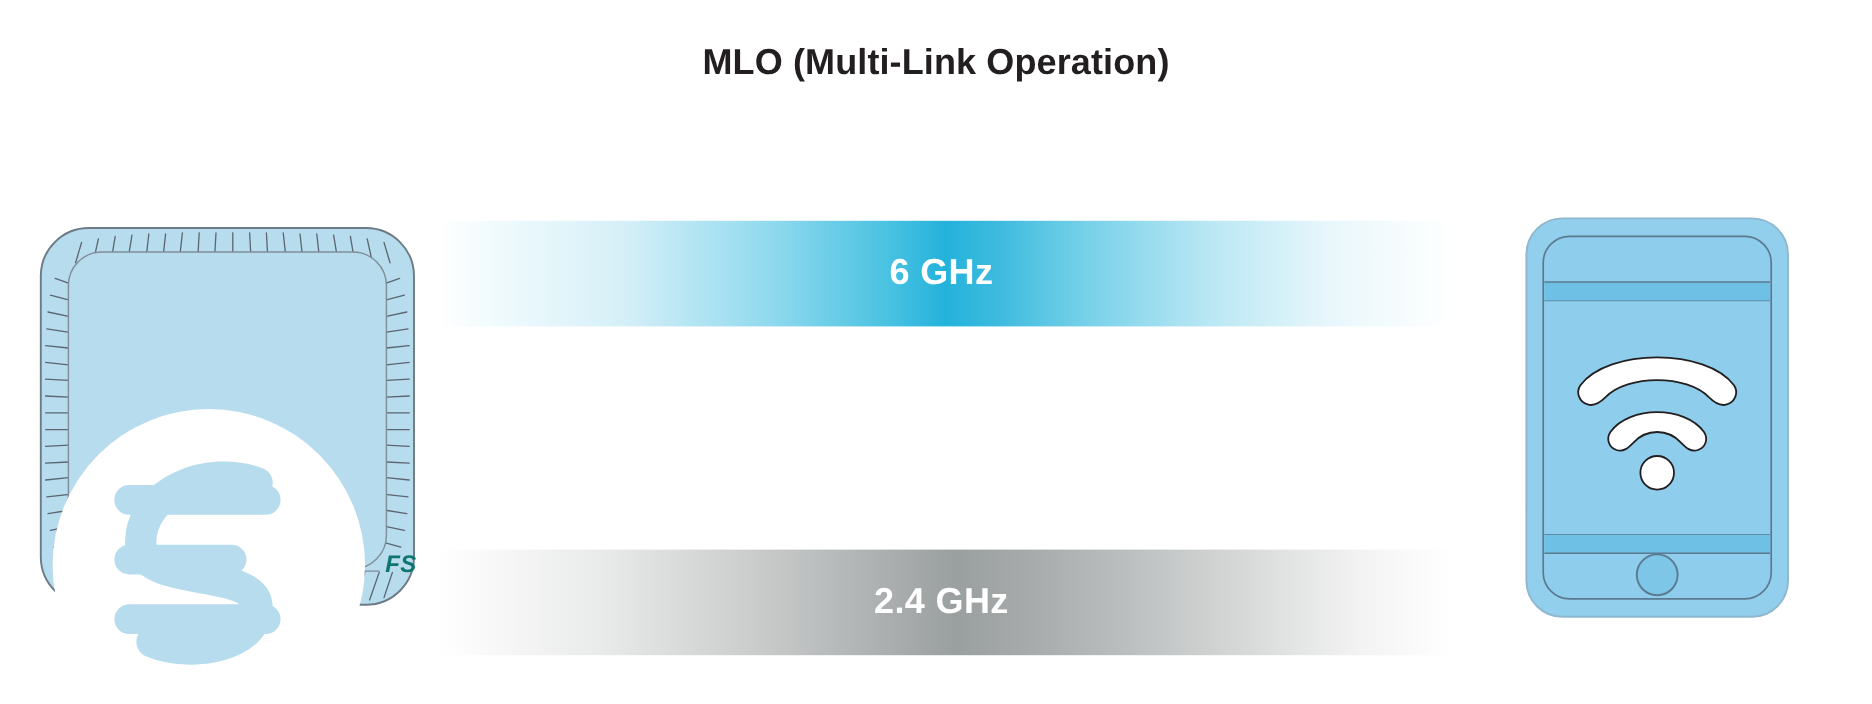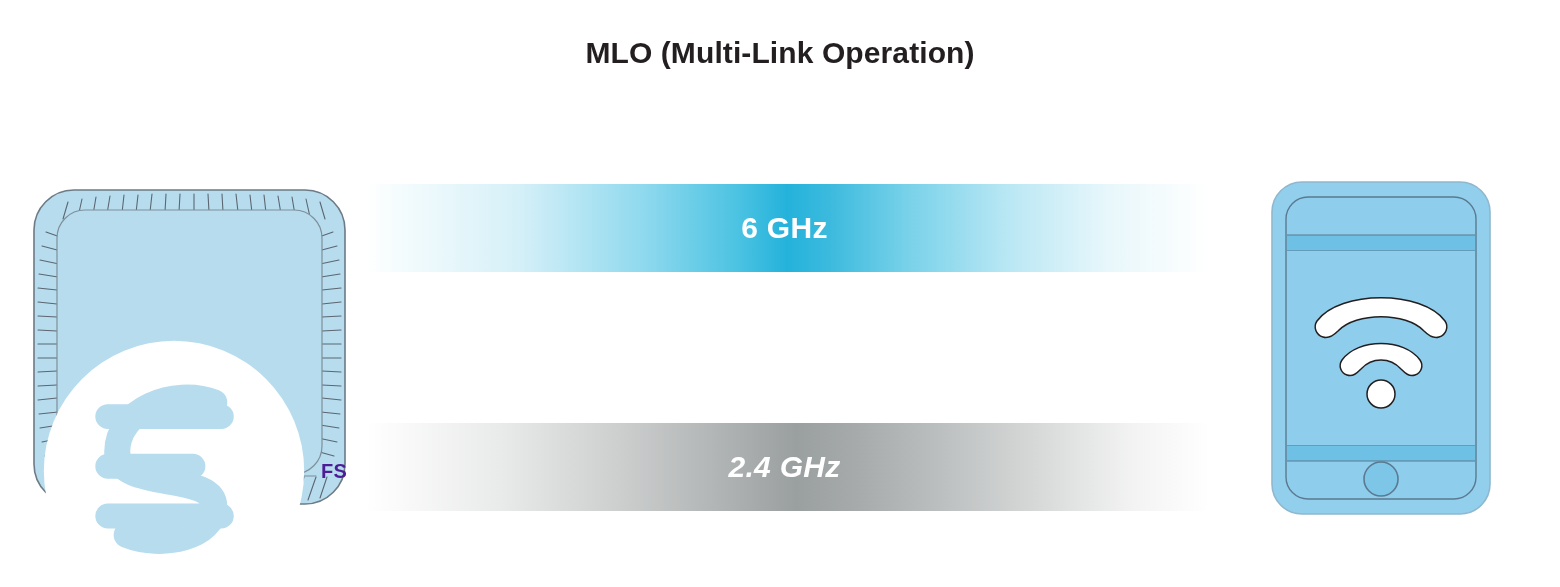--- a/index.html
+++ b/index.html
@@ -53,23 +53,24 @@
     pointer-events: none;
   }
   .logo-mark {
     width: 21px;
     height: 21px;
     display: block;
   }
   .logo-text {
     font-size: 20px;
     font-weight: 700;
-    color: #4c1d95;
+    color: #0f766e;
     line-height: 1;
     letter-spacing: 0.2px;
+    font-style: italic;
   }
 
   
   .band {
     position: absolute;
     left: 365px;
     width: 845px;
     height: 88px;
     display: flex;
     align-items: center;
@@ -99,34 +100,33 @@
         #aac6e6 33%,
         #76a1d6 44%,
         #4b87cb 51%,
         #5d93d0 57%,
         #8fb3de 66%,
         #c4d6ee 78%,
         #ecf2fa 89%,
         #ffffff 100%);
   }
   #band-24ghz {
-    top: 423px;
+    top: 458px;
     background: linear-gradient(to right,
         #ffffff 0%,
         #fafafa 4%,
         #e9eaea 16%,
         #cdcfcf 30%,
         #b1b4b4 42%,
         #9a9f9f 51%,
         #a6aaaa 58%,
         #bcbfbf 68%,
         #d8dada 80%,
         #f3f3f3 91%,
         #ffffff 100%);
-    font-style: italic;
   }
   .band-label {
     font-size: 30px;
     font-weight: 600;
     color: #ffffff;
     letter-spacing: 0.3px;
     position: relative;
     left: -3px;
   }
 

